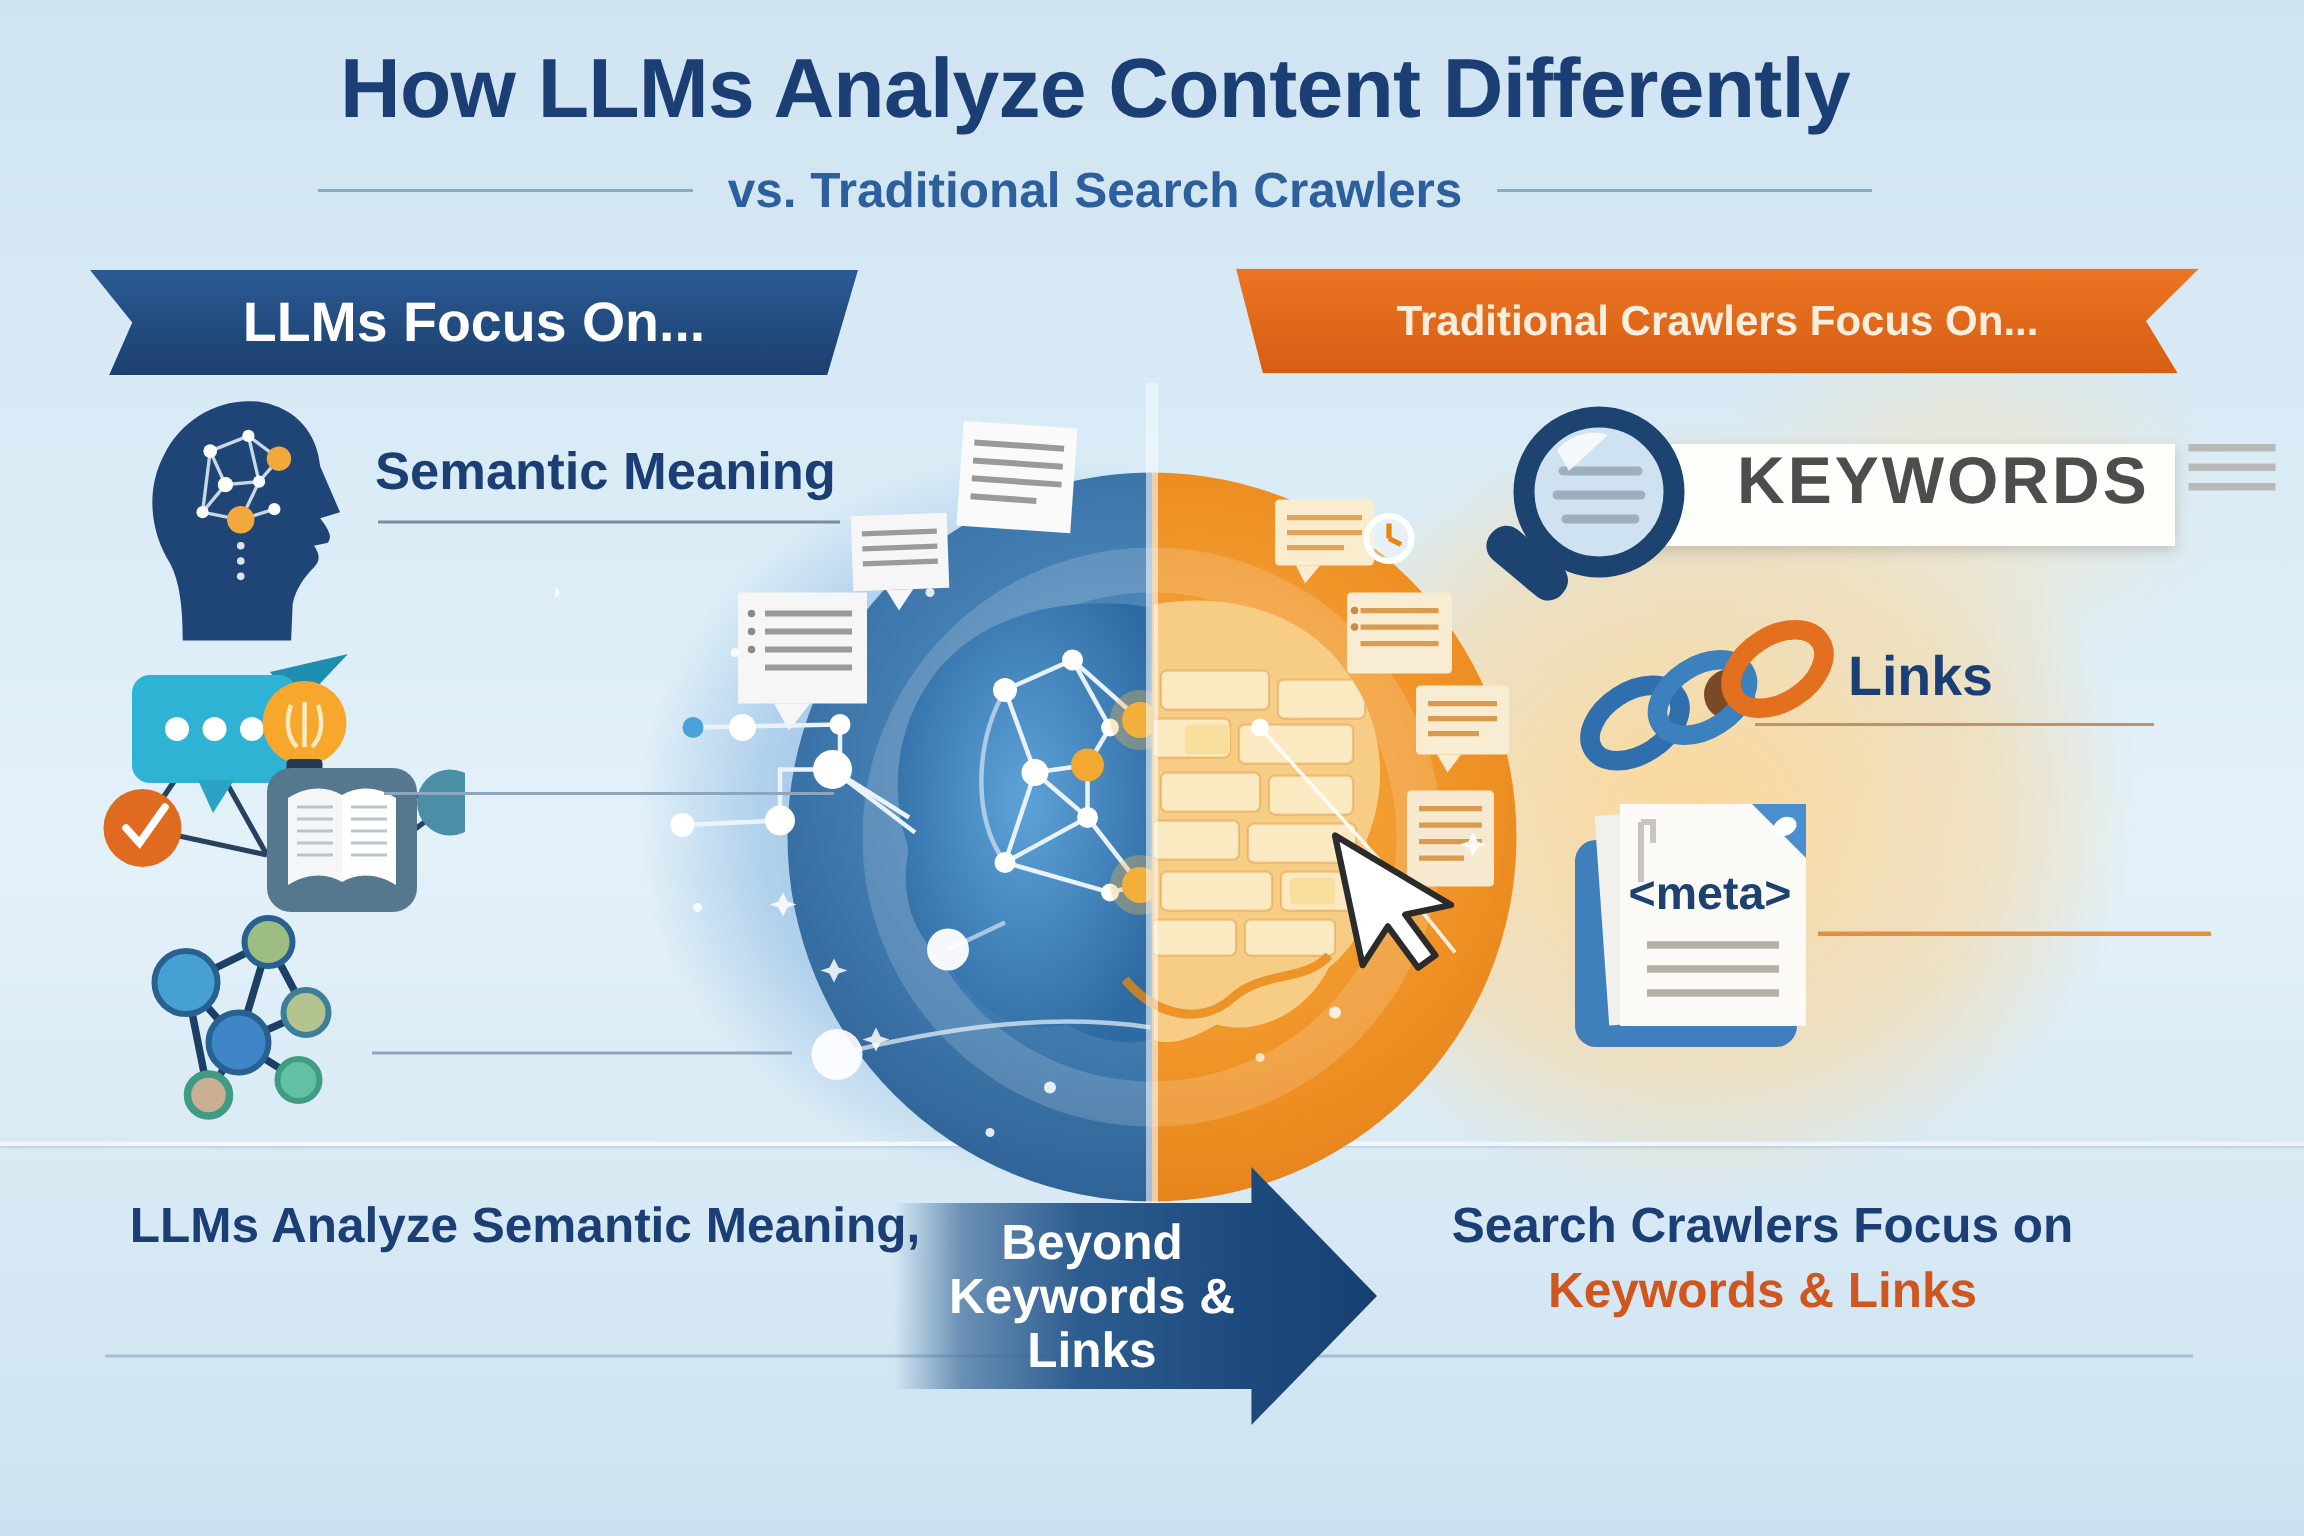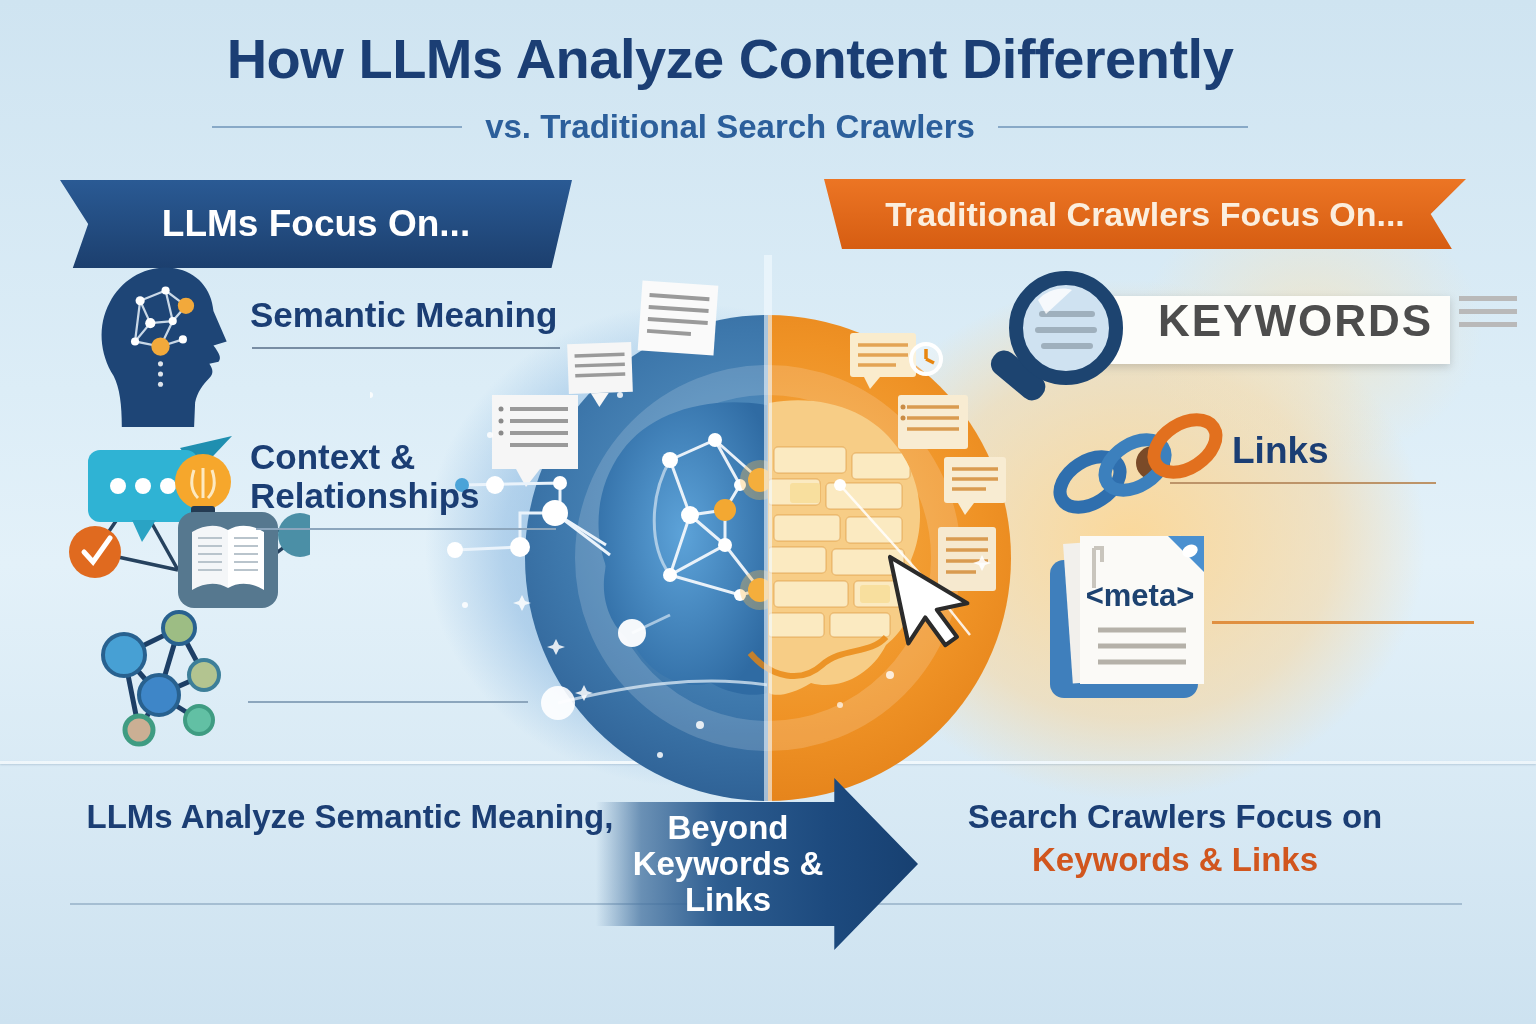--- a/index.html
+++ b/index.html
@@ -18,24 +18,24 @@
     background:radial-gradient(closest-side,rgba(250,226,180,.6),rgba(250,226,180,0) 75%);}
 
   .title{left:0;top:26px;width:1460px;text-align:center;z-index:5;
     font-size:56px;font-weight:800;color:#1b3e74;letter-spacing:-.5px;}
   .subtitle-row{left:0;top:108px;width:1460px;display:flex;align-items:center;justify-content:center;gap:23px;z-index:5;}
   .subtitle-line{height:2px;width:250px;background:#6f94b8;opacity:.75;}
   .subtitle{font-size:33px;font-weight:700;color:#2c5f9b;}
 
   .banner{z-index:5;display:flex;align-items:center;justify-content:center;
     font-weight:800;color:#fff;}
-  .banner-left{left:60px;top:180px;width:512px;height:88px;font-size:37px;
+  .banner-left{left:60px;top:180px;width:512px;height:70px;font-size:37px;
     background:linear-gradient(180deg,#2a5a94,#1c3f6e);
     clip-path:polygon(0% 0%,100% 0%,96% 100%,2.5% 100%,5.5% 50%);}
-  .banner-right{left:824px;top:179px;width:642px;height:70px;font-size:34px;color:#fbeede;
+  .banner-right{left:824px;top:179px;width:642px;height:70px;font-size:28px;color:#fbeede;
     background:linear-gradient(180deg,#ec7524,#d65d12);
     clip-path:polygon(0% 0%,100% 0%,94.5% 50%,97.8% 100%,2.8% 100%);text-align:center;}
 
   .item-label{z-index:5;font-weight:800;color:#1b3e74;line-height:1.12;}
   .uline{z-index:5;height:2px;}
 
   .kw-bar{left:1056px;top:296px;width:394px;height:68px;z-index:4;background:#fdfdfa;
     box-shadow:0 3px 8px rgba(90,90,90,.25);display:flex;align-items:flex-start;gap:12px;}
   .kw-text{margin-left:102px;font-size:44px;font-weight:700;color:#4d4d4d;letter-spacing:2px;}
   .kw-lines{margin-left:14px;display:flex;flex-direction:column;gap:8px;}
@@ -335,24 +335,20 @@
         <rect x="118" y="92" width="100" height="96" rx="16" fill="#56788f"></rect>
         <path d="M132,112 C145,104 158,104 168,110 L168,168 C158,162 145,162 132,170 Z" fill="#f4f6f8"></path>
         <path d="M204,112 C191,104 178,104 168,110 L168,168 C178,162 191,162 204,170 Z" fill="#ffffff"></path>
         <g stroke="#b9c4cc" stroke-width="2">
             <path d="M138,118h24M138,126h24M138,134h24M138,142h24M138,150h24M174,118h24M174,126h24M174,134h24M174,142h24M174,150h24"></path>
           </g>
       </g>
       <circle cx="240" cy="115" r="22" fill="#4b8fa6"></circle>
     </svg>
   </div>
-  <div class="abs item-label" style="left:250px;top:437px;font-size:35px;">
-    <div>Context &amp;</div>
-    <div>Relationships</div>
-  </div>
   <div class="abs uline" style="left:256px;top:528px;width:300px;background:#8ca6bd;"></div>
 
   <div class="abs icon-wrap" style="left:82px;top:598px;">
     <svg width="165" height="150" viewBox="0 0 165 150">
       <g stroke="#1d3f66" stroke-width="5" fill="none">
         <path d="M42,57 L97,30 L122,77 L77,97 L42,57 M77,97 L57,132 M77,97 L117,122 M42,57 L57,132 M97,30 L77,97"></path>
       </g>
       <circle cx="42" cy="57" r="21" fill="#47a0d4" stroke="#28618f" stroke-width="4"></circle>
       <circle cx="97" cy="30" r="16" fill="#9dbd84" stroke="#28618f" stroke-width="4"></circle>
       <circle cx="122" cy="77" r="15" fill="#b3c490" stroke="#3d7f99" stroke-width="4"></circle>

